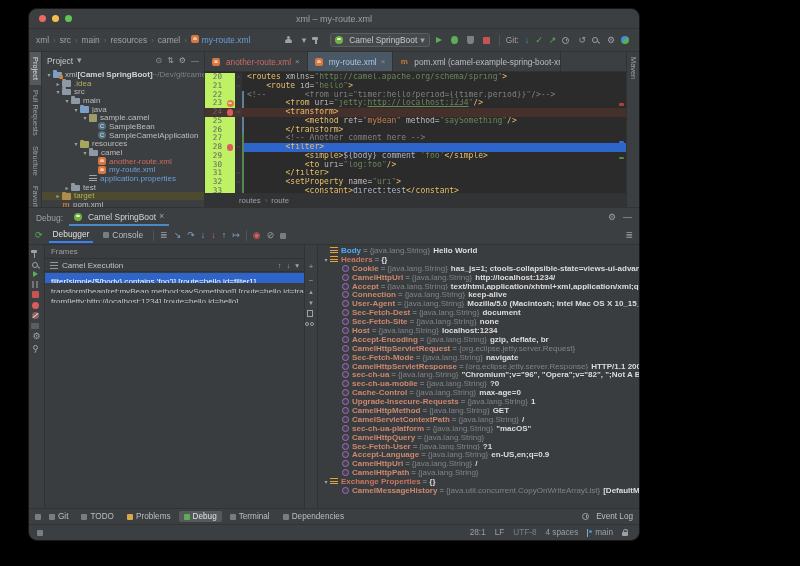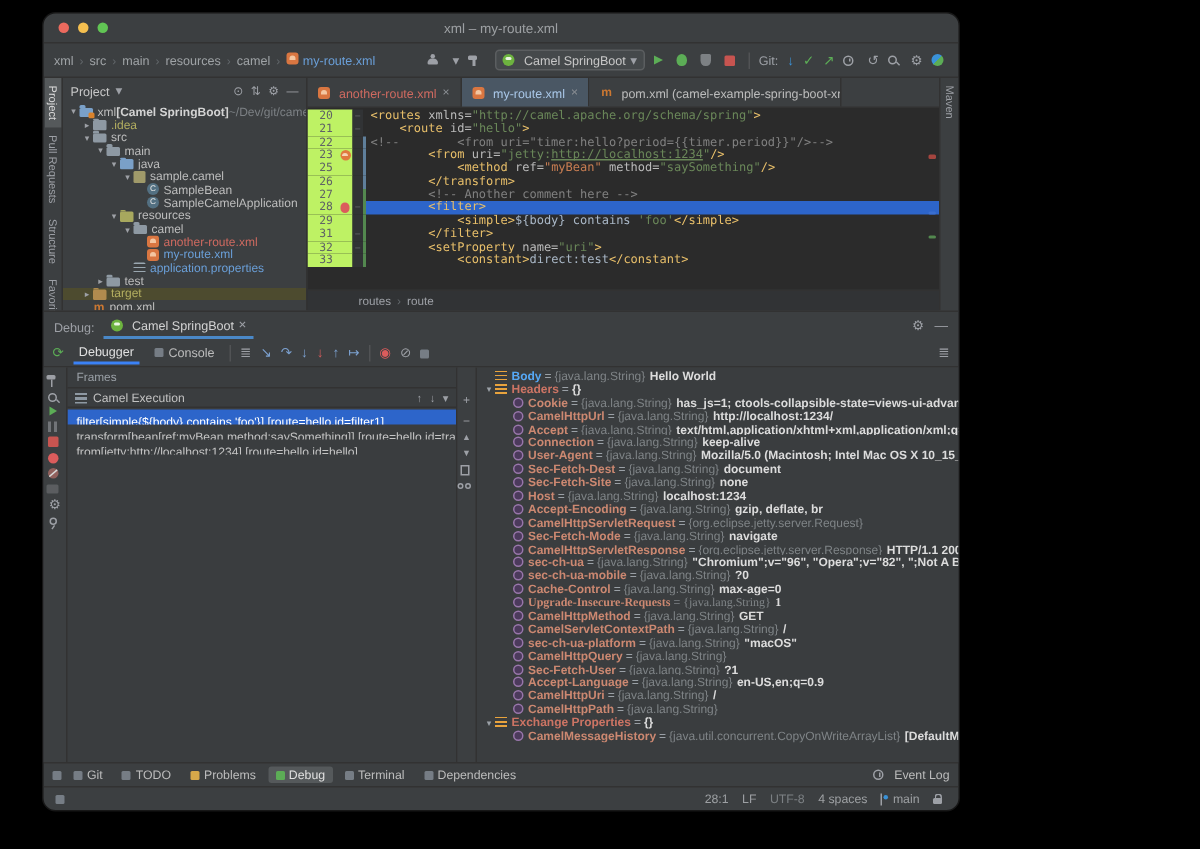--- a/index.html
+++ b/index.html
@@ -331,25 +331,27 @@
           </div>
         </div>
       <div class="code" id="code">
         <span class="smark" style="top:26%;background:#a4453f"></span>
         <span class="smark" style="top:57%;background:#3a6fd0"></span>
         <span class="smark" style="top:70%;background:#53884F"></span>
       <div class="crow"><span class="gut"><span class="ln">20</span><span class="gmark"></span></span><span class="gfold">−</span><span class="gchange"></span><span class="ct"><span class="st">&lt;routes</span><span class="sa"> xmlns=</span><span class="ss">"http://camel.apache.org/schema/spring"</span><span class="st">&gt;</span></span></div>
           <div class="crow"><span class="gut"><span class="ln">21</span><span class="gmark"></span></span><span class="gfold">−</span><span class="gchange"></span><span class="ct"><span class="sx">    </span><span class="st">&lt;route</span><span class="sa"> id=</span><span class="ss">"hello"</span><span class="st">&gt;</span></span></div>
           <div class="crow"><span class="gut"><span class="ln">22</span><span class="gmark"></span></span><span class="gfold"></span><span class="gchange mod"></span><span class="ct"><span class="sc">&lt;!--        &lt;from uri="timer:hello?period={{timer.period}}"/&gt;--&gt;</span></span></div>
           <div class="crow"><span class="gut"><span class="ln">23</span><span class="gmark"><span class="camel-dot"></span></span></span><span class="gfold"></span><span class="gchange mod"></span><span class="ct"><span class="sx">        </span><span class="st">&lt;from</span><span class="sa"> uri=</span><span class="ss">"jetty:</span><span class="sl">http://localhost:1234</span><span class="ss">"</span><span class="st">/&gt;</span></span></div>
+          <div class="crow bg-bp"><span class="gut"><span class="ln">24</span><span class="gmark"><span class="bp-dot"></span></span></span><span class="gfold">−</span><span class="gchange mod"></span><span class="ct"><span class="sx">        </span><span class="st">&lt;transform&gt;</span></span></div>
           <div class="crow"><span class="gut"><span class="ln">25</span><span class="gmark"></span></span><span class="gfold"></span><span class="gchange mod"></span><span class="ct"><span class="sx">            </span><span class="st">&lt;method</span><span class="sa"> ref=</span><span class="sr">"myBean"</span><span class="sa"> method=</span><span class="ss">"saySomething"</span><span class="st">/&gt;</span></span></div>
           <div class="crow"><span class="gut"><span class="ln">26</span><span class="gmark"></span></span><span class="gfold"></span><span class="gchange mod"></span><span class="ct"><span class="sx">        </span><span class="st">&lt;/transform&gt;</span></span></div>
           <div class="crow"><span class="gut"><span class="ln">27</span><span class="gmark"></span></span><span class="gfold"></span><span class="gchange add"></span><span class="ct"><span class="sx">        </span><span class="sc">&lt;!-- Another comment here --&gt;</span></span></div>
           <div class="crow bg-exec"><span class="gut"><span class="ln">28</span><span class="gmark"><span class="bp-dot"></span></span></span><span class="gfold">−</span><span class="gchange add"></span><span class="ct"><span class="sx">        </span><span class="st">&lt;filter&gt;</span></span></div>
-          <div class="crow"><span class="gut"><span class="ln">29</span><span class="gmark"></span></span><span class="gfold"></span><span class="gchange add"></span><span class="ct"><span class="sx">            </span><span class="st">&lt;simple&gt;</span><span class="sx">${body} contains </span><span class="ss">'foo'</span><span class="st">&lt;/simple&gt;</span></span></div>
+          <div class="crow"><span class="gut"><span class="ln">29</span><span class="gmark"></span></span><span class="gfold"></span><span class="gchange add"></span><span class="ct"><span class="sx">            </span><span class="st">&lt;simple&gt;</span><span class="sx">${body} comment </span><span class="ss">'foo'</span><span class="st">&lt;/simple&gt;</span></span></div>
+          <div class="crow"><span class="gut"><span class="ln">30</span><span class="gmark"></span></span><span class="gfold"></span><span class="gchange add"></span><span class="ct"><span class="sx">            </span><span class="st">&lt;to</span><span class="sa"> uri=</span><span class="ss">"log:foo"</span><span class="st">/&gt;</span></span></div>
           <div class="crow"><span class="gut"><span class="ln">31</span><span class="gmark"></span></span><span class="gfold">−</span><span class="gchange add"></span><span class="ct"><span class="sx">        </span><span class="st">&lt;/filter&gt;</span></span></div>
           <div class="crow"><span class="gut"><span class="ln">32</span><span class="gmark"></span></span><span class="gfold">−</span><span class="gchange add"></span><span class="ct"><span class="sx">        </span><span class="st">&lt;setProperty</span><span class="sa"> name=</span><span class="ss">"uri"</span><span class="st">&gt;</span></span></div>
           <div class="crow"><span class="gut"><span class="ln">33</span><span class="gmark"></span></span><span class="gfold"></span><span class="gchange add"></span><span class="ct"><span class="sx">            </span><span class="st">&lt;constant&gt;</span><span class="sx">direct:test</span><span class="st">&lt;/constant&gt;</span></span></div>
         </div>
       <div class="ebread" id="ebread">
           <span>routes</span>
           <span class="crumb-sep">›</span>
           <span>route</span>
         </div>
     </div>
@@ -566,21 +568,21 @@
               <span class="vval">?0</span>
             </div>
             <div class="vrow" style="padding-left: 16px;">
               <span class="vchev"></span>
               <span class="ic ic-fld"></span>
               <span class="vname">Cache-Control</span>
               <span class="veq">=</span>
               <span class="vtype">{java.lang.String}</span>
               <span class="vval">max-age=0</span>
             </div>
-            <div class="vrow" style="padding-left: 16px; font-family: Liberation Serif, serif;">
+            <div class="vrow" style="padding-left: 16px;">
               <span class="vchev"></span>
               <span class="ic ic-fld"></span>
               <span class="vname">Upgrade-Insecure-Requests</span>
               <span class="veq">=</span>
               <span class="vtype">{java.lang.String}</span>
               <span class="vval">1</span>
             </div>
             <div class="vrow" style="padding-left: 16px;">
               <span class="vchev"></span>
               <span class="ic ic-fld"></span>

